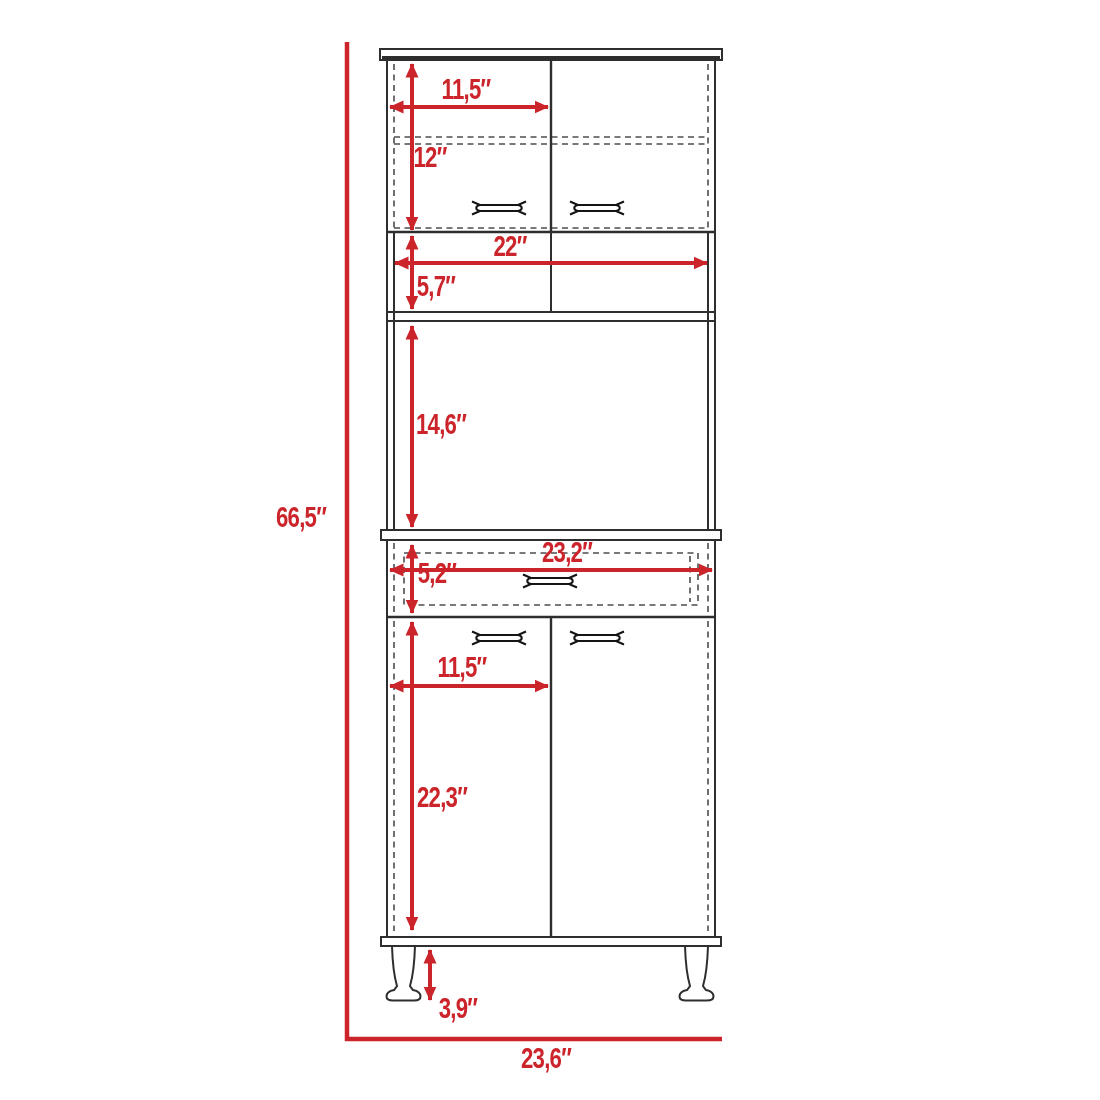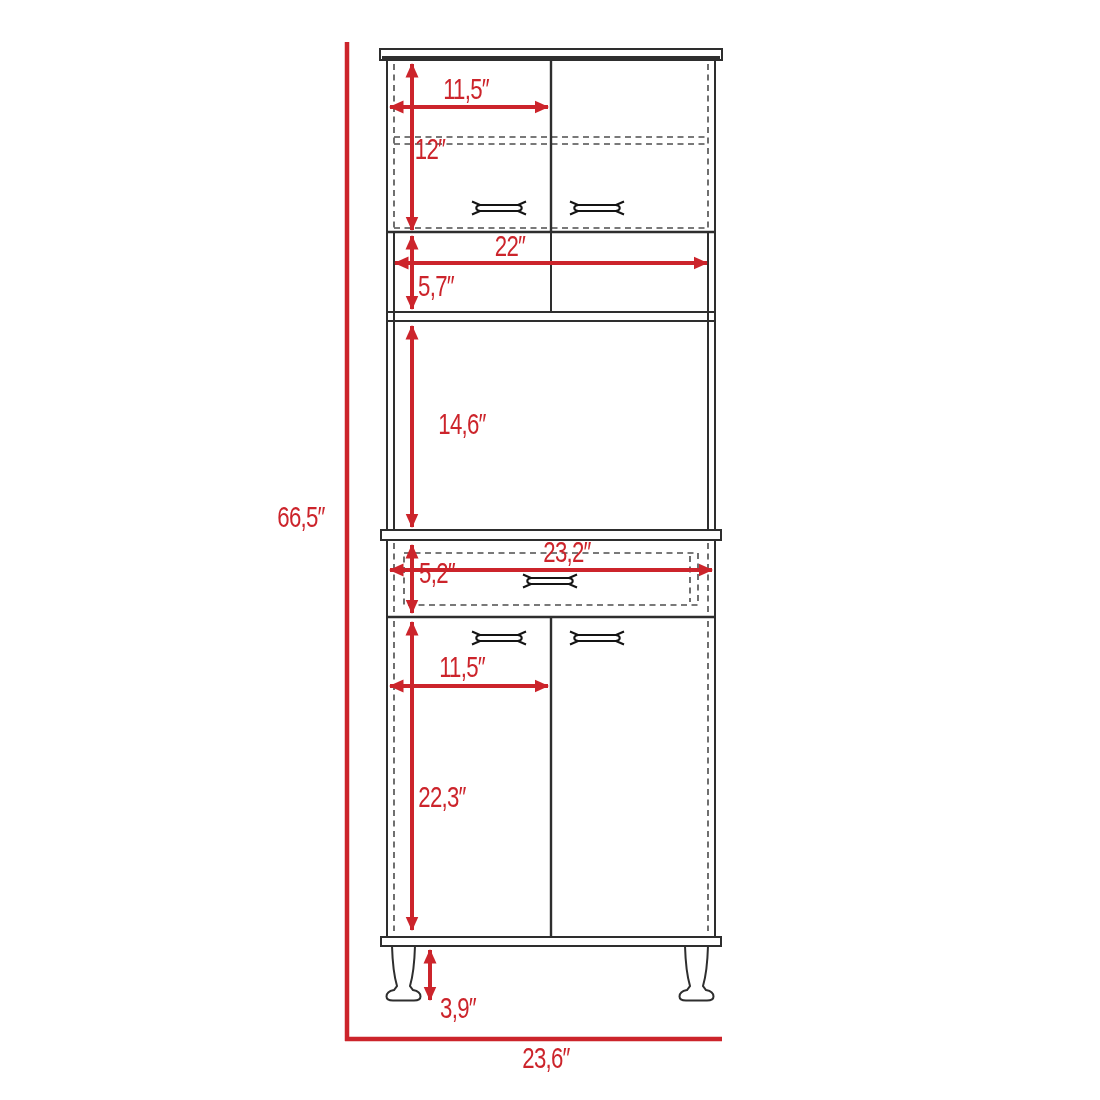--- a/index.html
+++ b/index.html
@@ -25,21 +25,21 @@
   .board-shadow{fill:var(--line-dark);stroke:none;}
   .red-dim{stroke:var(--dimension-red);stroke-width:4;fill:none;}
   .red-frame{stroke:var(--dimension-red);stroke-width:4.5;fill:none;}
   #arrow path{fill:var(--dimension-red);}
   .handle{stroke:var(--handle-black);fill:none;stroke-width:2;}
   .leg{fill:#fff;stroke:var(--line-dark);stroke-width:2;}
   .dim-label{
     position:absolute;
     transform:translate(-50%,-50%);
     color:var(--dimension-red);
-    font-weight:normal;font-size:30px;line-height:1;
+    font-weight:bold;font-size:30px;line-height:1;
     white-space:nowrap;
   }
   .dim-label .t{display:inline-block;font-style:normal;transform:scaleX(0.74);letter-spacing:-1px;}
 </style>
 </head>
 <body>
 
 <div class="stage">
 
   <svg width="1100" height="1100" viewBox="0 0 1100 1100">
@@ -124,23 +124,23 @@
       <line class="red-dim" x1="412" y1="545" x2="412" y2="613" marker-start="url(#arrow)" marker-end="url(#arrow)"></line>
       <line class="red-dim" x1="390" y1="686" x2="548" y2="686" marker-start="url(#arrow)" marker-end="url(#arrow)"></line>
       <line class="red-dim" x1="412" y1="622" x2="412" y2="930" marker-start="url(#arrow)" marker-end="url(#arrow)"></line>
       <line class="red-dim" x1="430" y1="950" x2="430" y2="1000" marker-start="url(#arrow)" marker-end="url(#arrow)"></line>
     </g>
   </svg>
 
   <span class="dim-label" style="left:301px;top:517px"><i class="t">66,5″</i></span>
   <span class="dim-label" style="left:546px;top:1058px"><i class="t">23,6″</i></span>
   <span class="dim-label" style="left:466px;top:89px"><i class="t">11,5″</i></span>
-  <span class="dim-label" style="left:430px;top:149px"><i class="t">12″</i></span>
+  <span class="dim-label" style="left:430px;top:157px"><i class="t">12″</i></span>
   <span class="dim-label" style="left:510px;top:246px"><i class="t">22″</i></span>
   <span class="dim-label" style="left:436px;top:286px"><i class="t">5,7″</i></span>
-  <span class="dim-label" style="left:462px;top:424px"><i class="t">14,6″</i></span>
+  <span class="dim-label" style="left:441px;top:424px"><i class="t">14,6″</i></span>
   <span class="dim-label" style="left:567px;top:552px"><i class="t">23,2″</i></span>
   <span class="dim-label" style="left:437px;top:573px"><i class="t">5,2″</i></span>
   <span class="dim-label" style="left:462px;top:667px"><i class="t">11,5″</i></span>
   <span class="dim-label" style="left:442px;top:797px"><i class="t">22,3″</i></span>
   <span class="dim-label" style="left:458px;top:1008px"><i class="t">3,9″</i></span>
 
 </div>
 
 </body></html>

